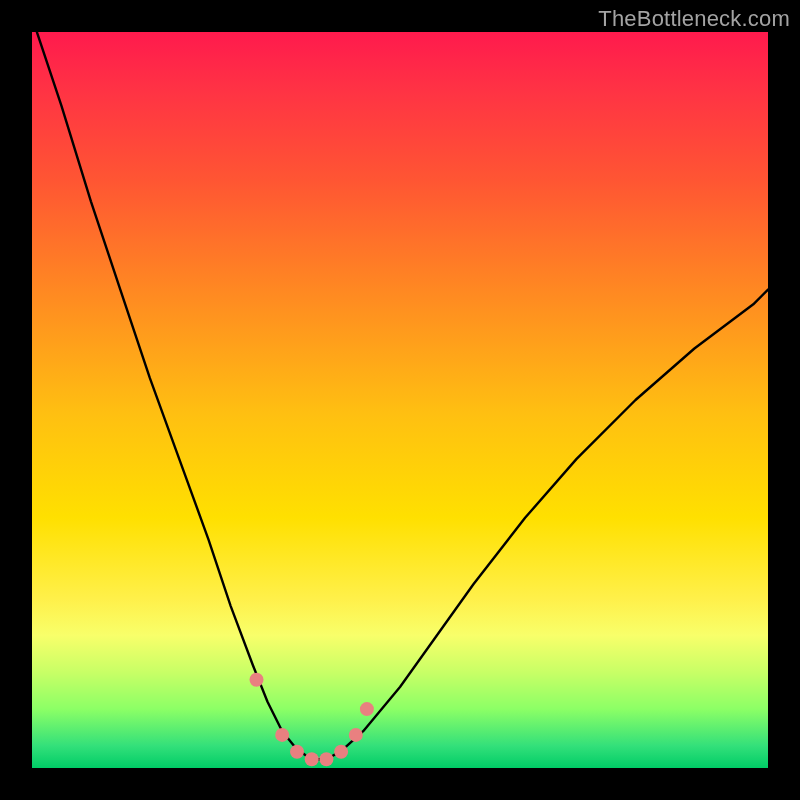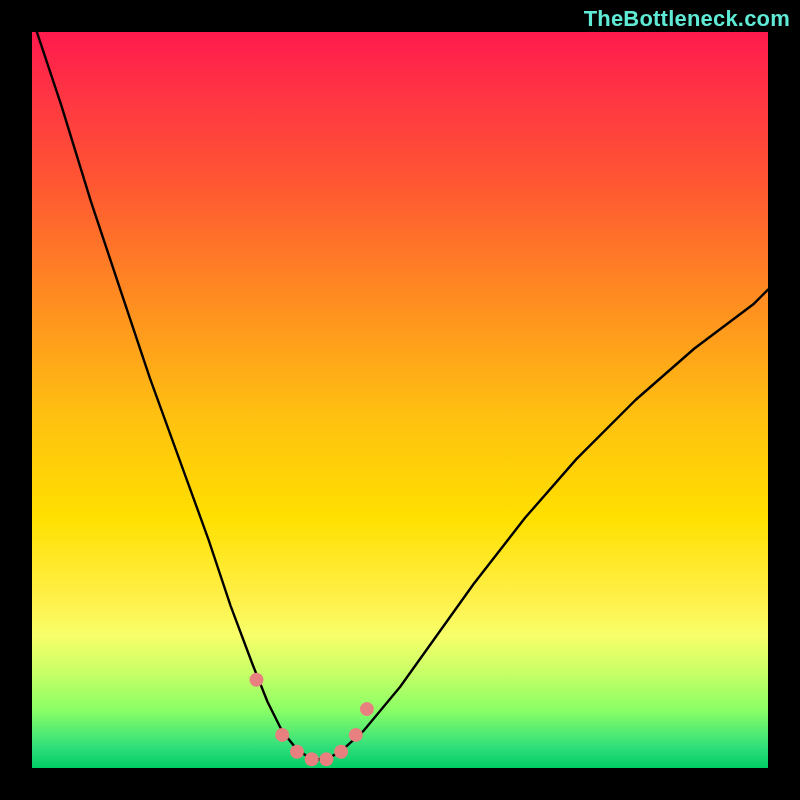--- a/index.html
+++ b/index.html
@@ -47,23 +47,23 @@
     left: 0;
     top: 0;
     width: 736px;
     height: 736px;
     overflow: visible;
   }
   .watermark {
     position: absolute;
     top: 6px;
     right: 10px;
-    color: #5eead4;
+    color: #a3a3a3;
     font-size: 22px;
-    font-weight: 700;
+    font-weight: 400;
     letter-spacing: 0.2px;
     user-select: none;
   }
 </style>
 </head>
 <body>
 
 <div class="frame">
 
   <div class="plot-area">

